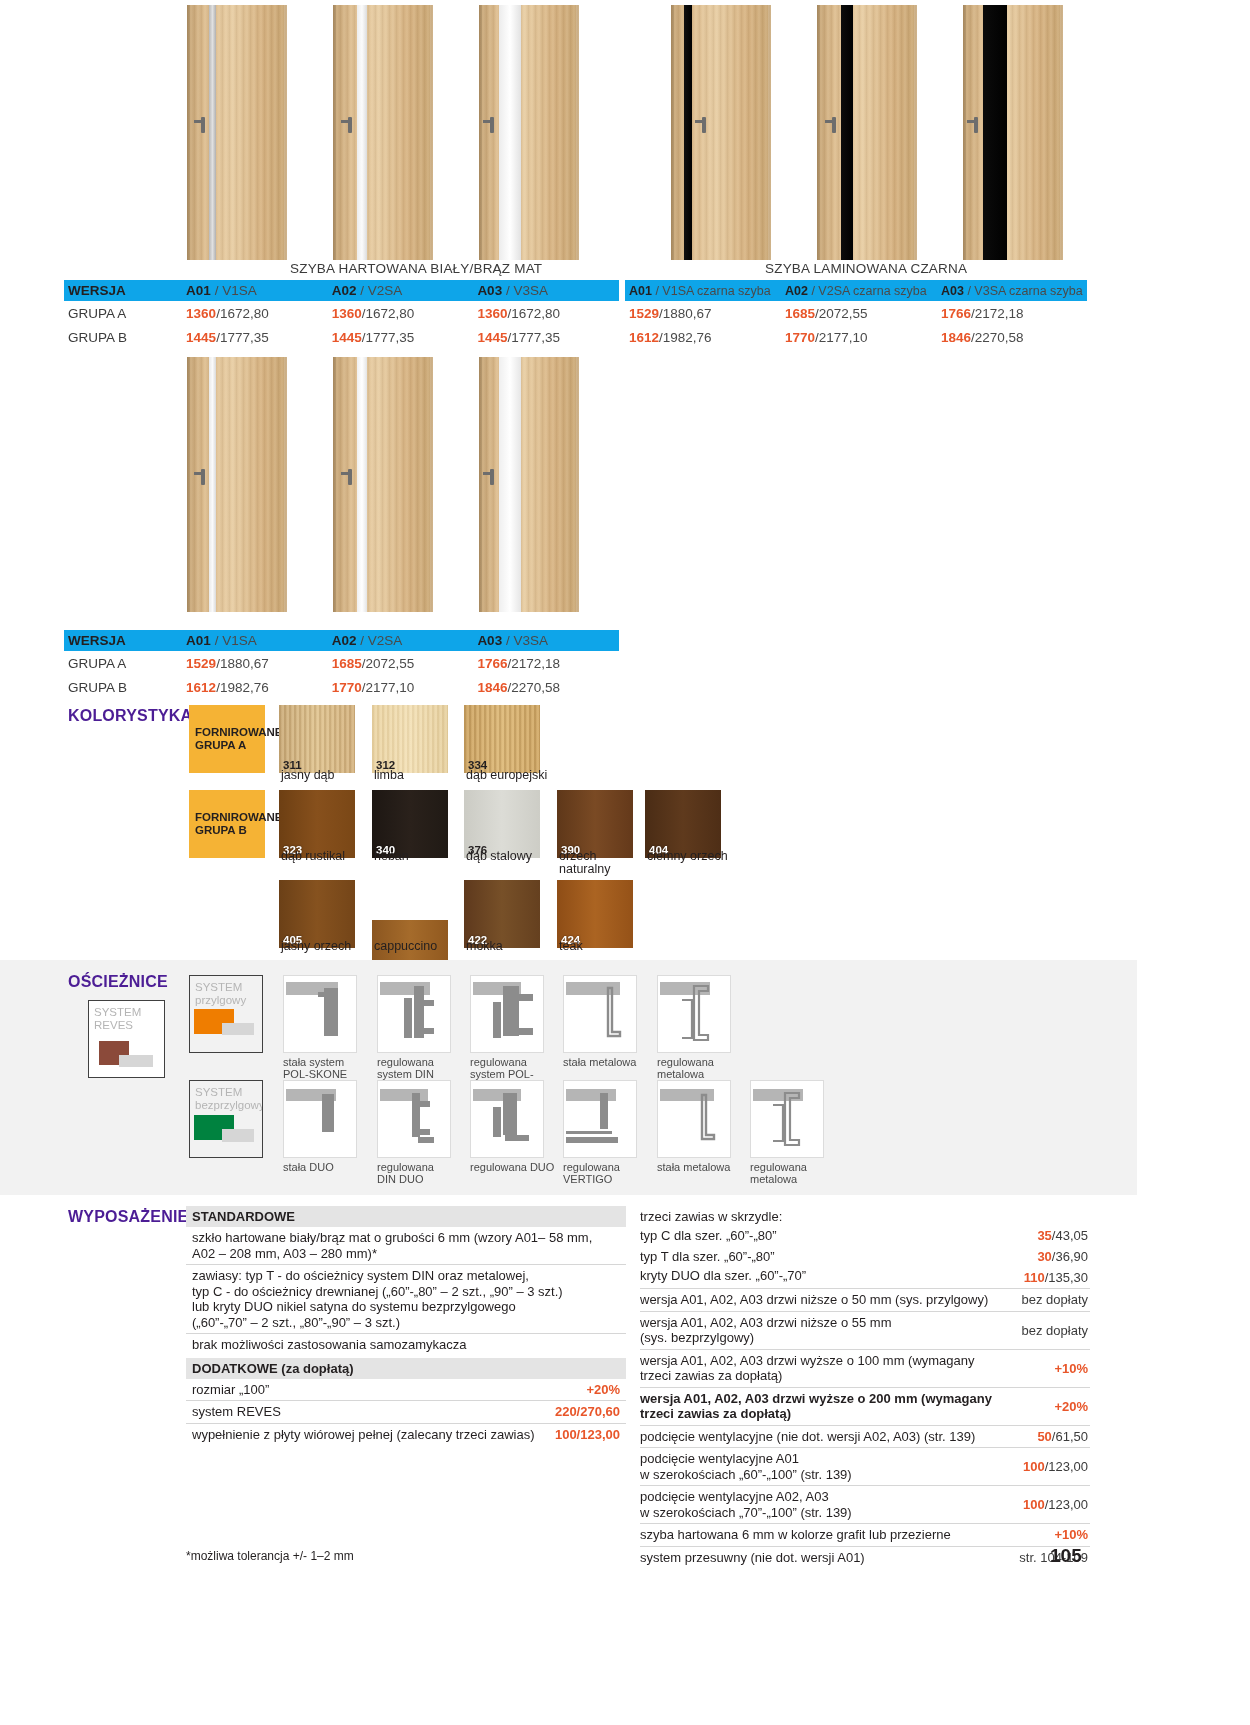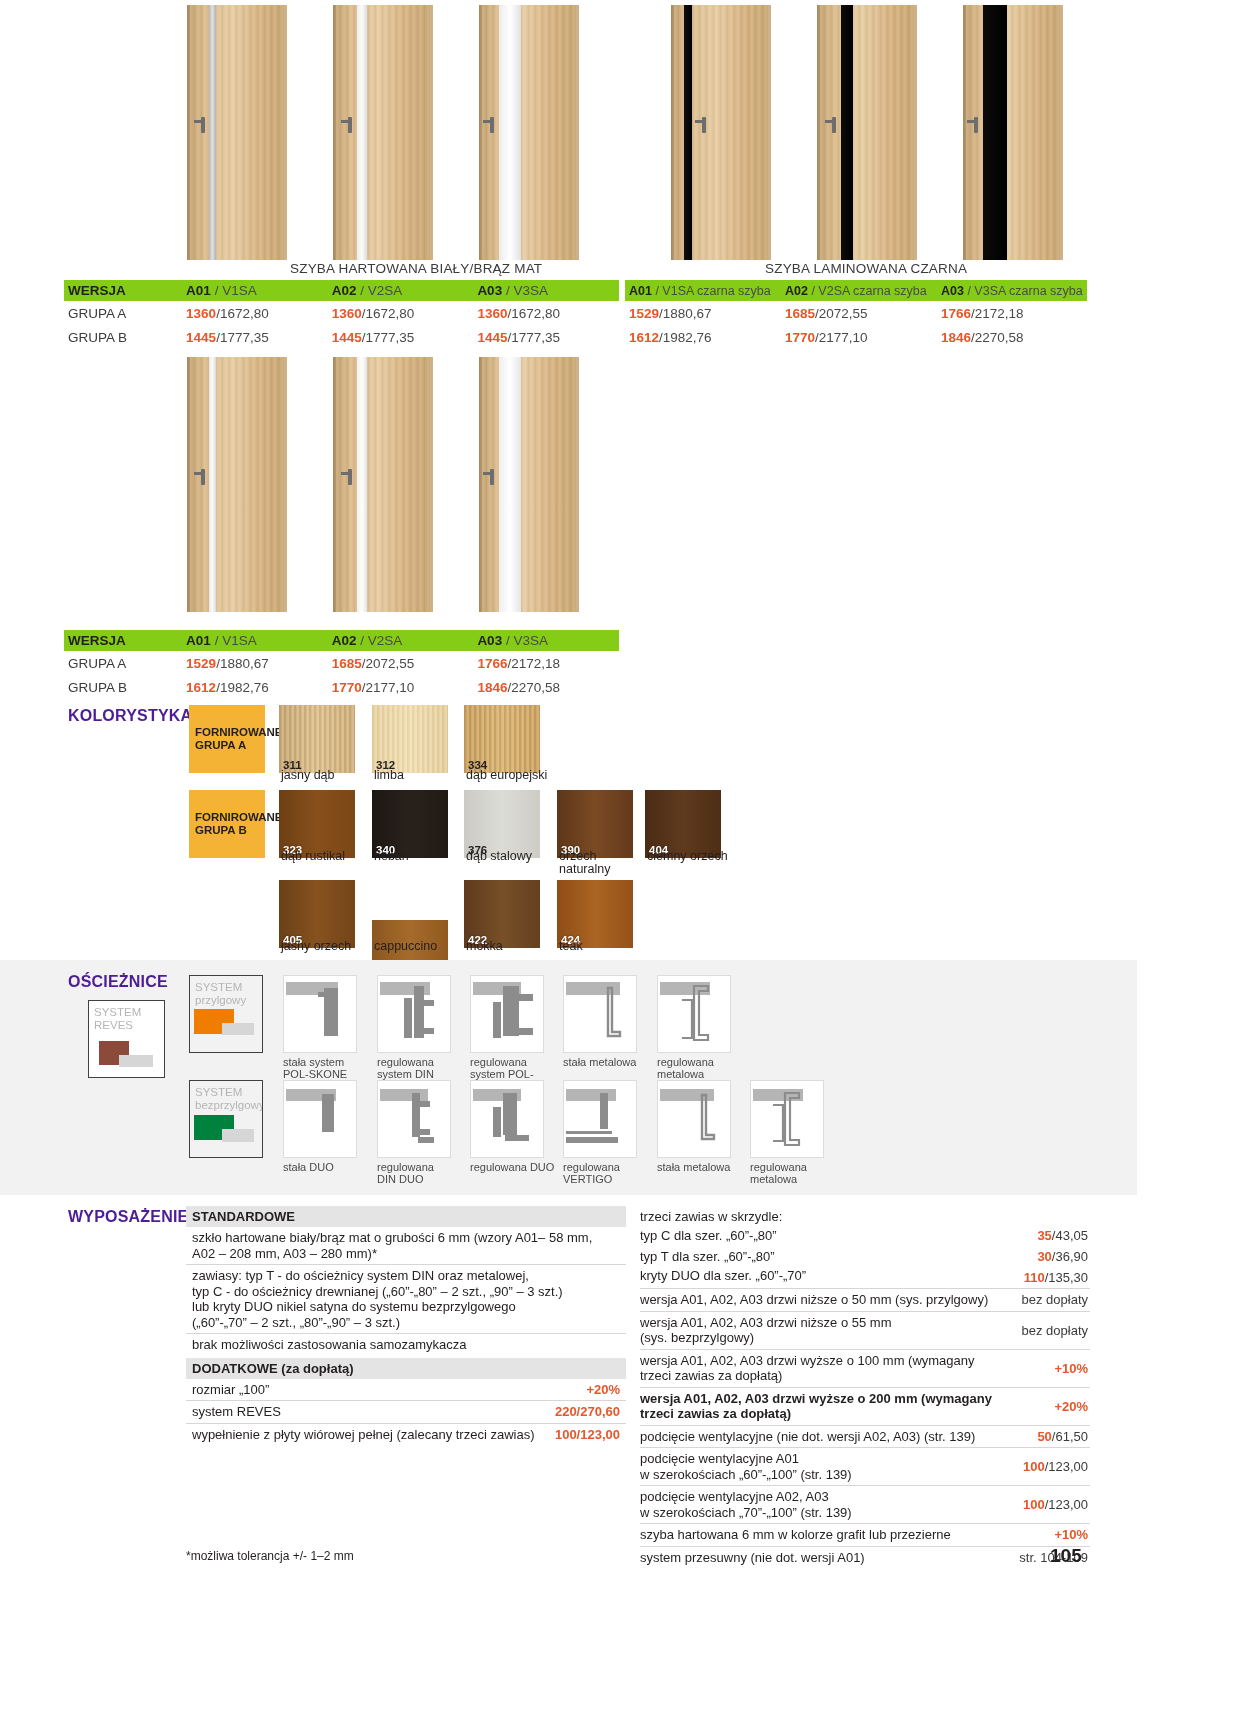--- a/index.html
+++ b/index.html
@@ -41,21 +41,21 @@
     content:""; position:absolute; left:-7px; top:3px; width:9px; height:2.5px; background:#6d6d6d;
   }
   .door .edgeL { position:absolute; left:0; top:0; bottom:0; width:3px; background:rgba(0,0,0,.10); }
   .door .edgeR { position:absolute; right:0; top:0; bottom:0; width:3px; background:rgba(255,255,255,.18); }
 
   
   .glasslabel {
     position:absolute; font-size:13.5px; color:#3b3b3b; letter-spacing:.2px;
   }
   .ptable { position:absolute; font-size:13.5px; }
-  .ptable .hdr { background:#84cc16; display:flex; height:21px; align-items:center; }
+  .ptable .hdr { background:#0ea5e9; display:flex; height:21px; align-items:center; }
   .ptable .row { display:flex; height:24px; align-items:center; }
   .ptable .c { padding-left:4px; }
   .ptable .lbl { color:#3b3b3b; }
   .ptable b { color:#231f20; }
   .price b { color:#e8562a; font-weight:bold; }
   .price .rest { color:#4a4a4a; }
 
   
   .sectionhead {
     position:absolute; font-weight:bold; font-size:16px; letter-spacing:.2px; color:#4c1d95;

